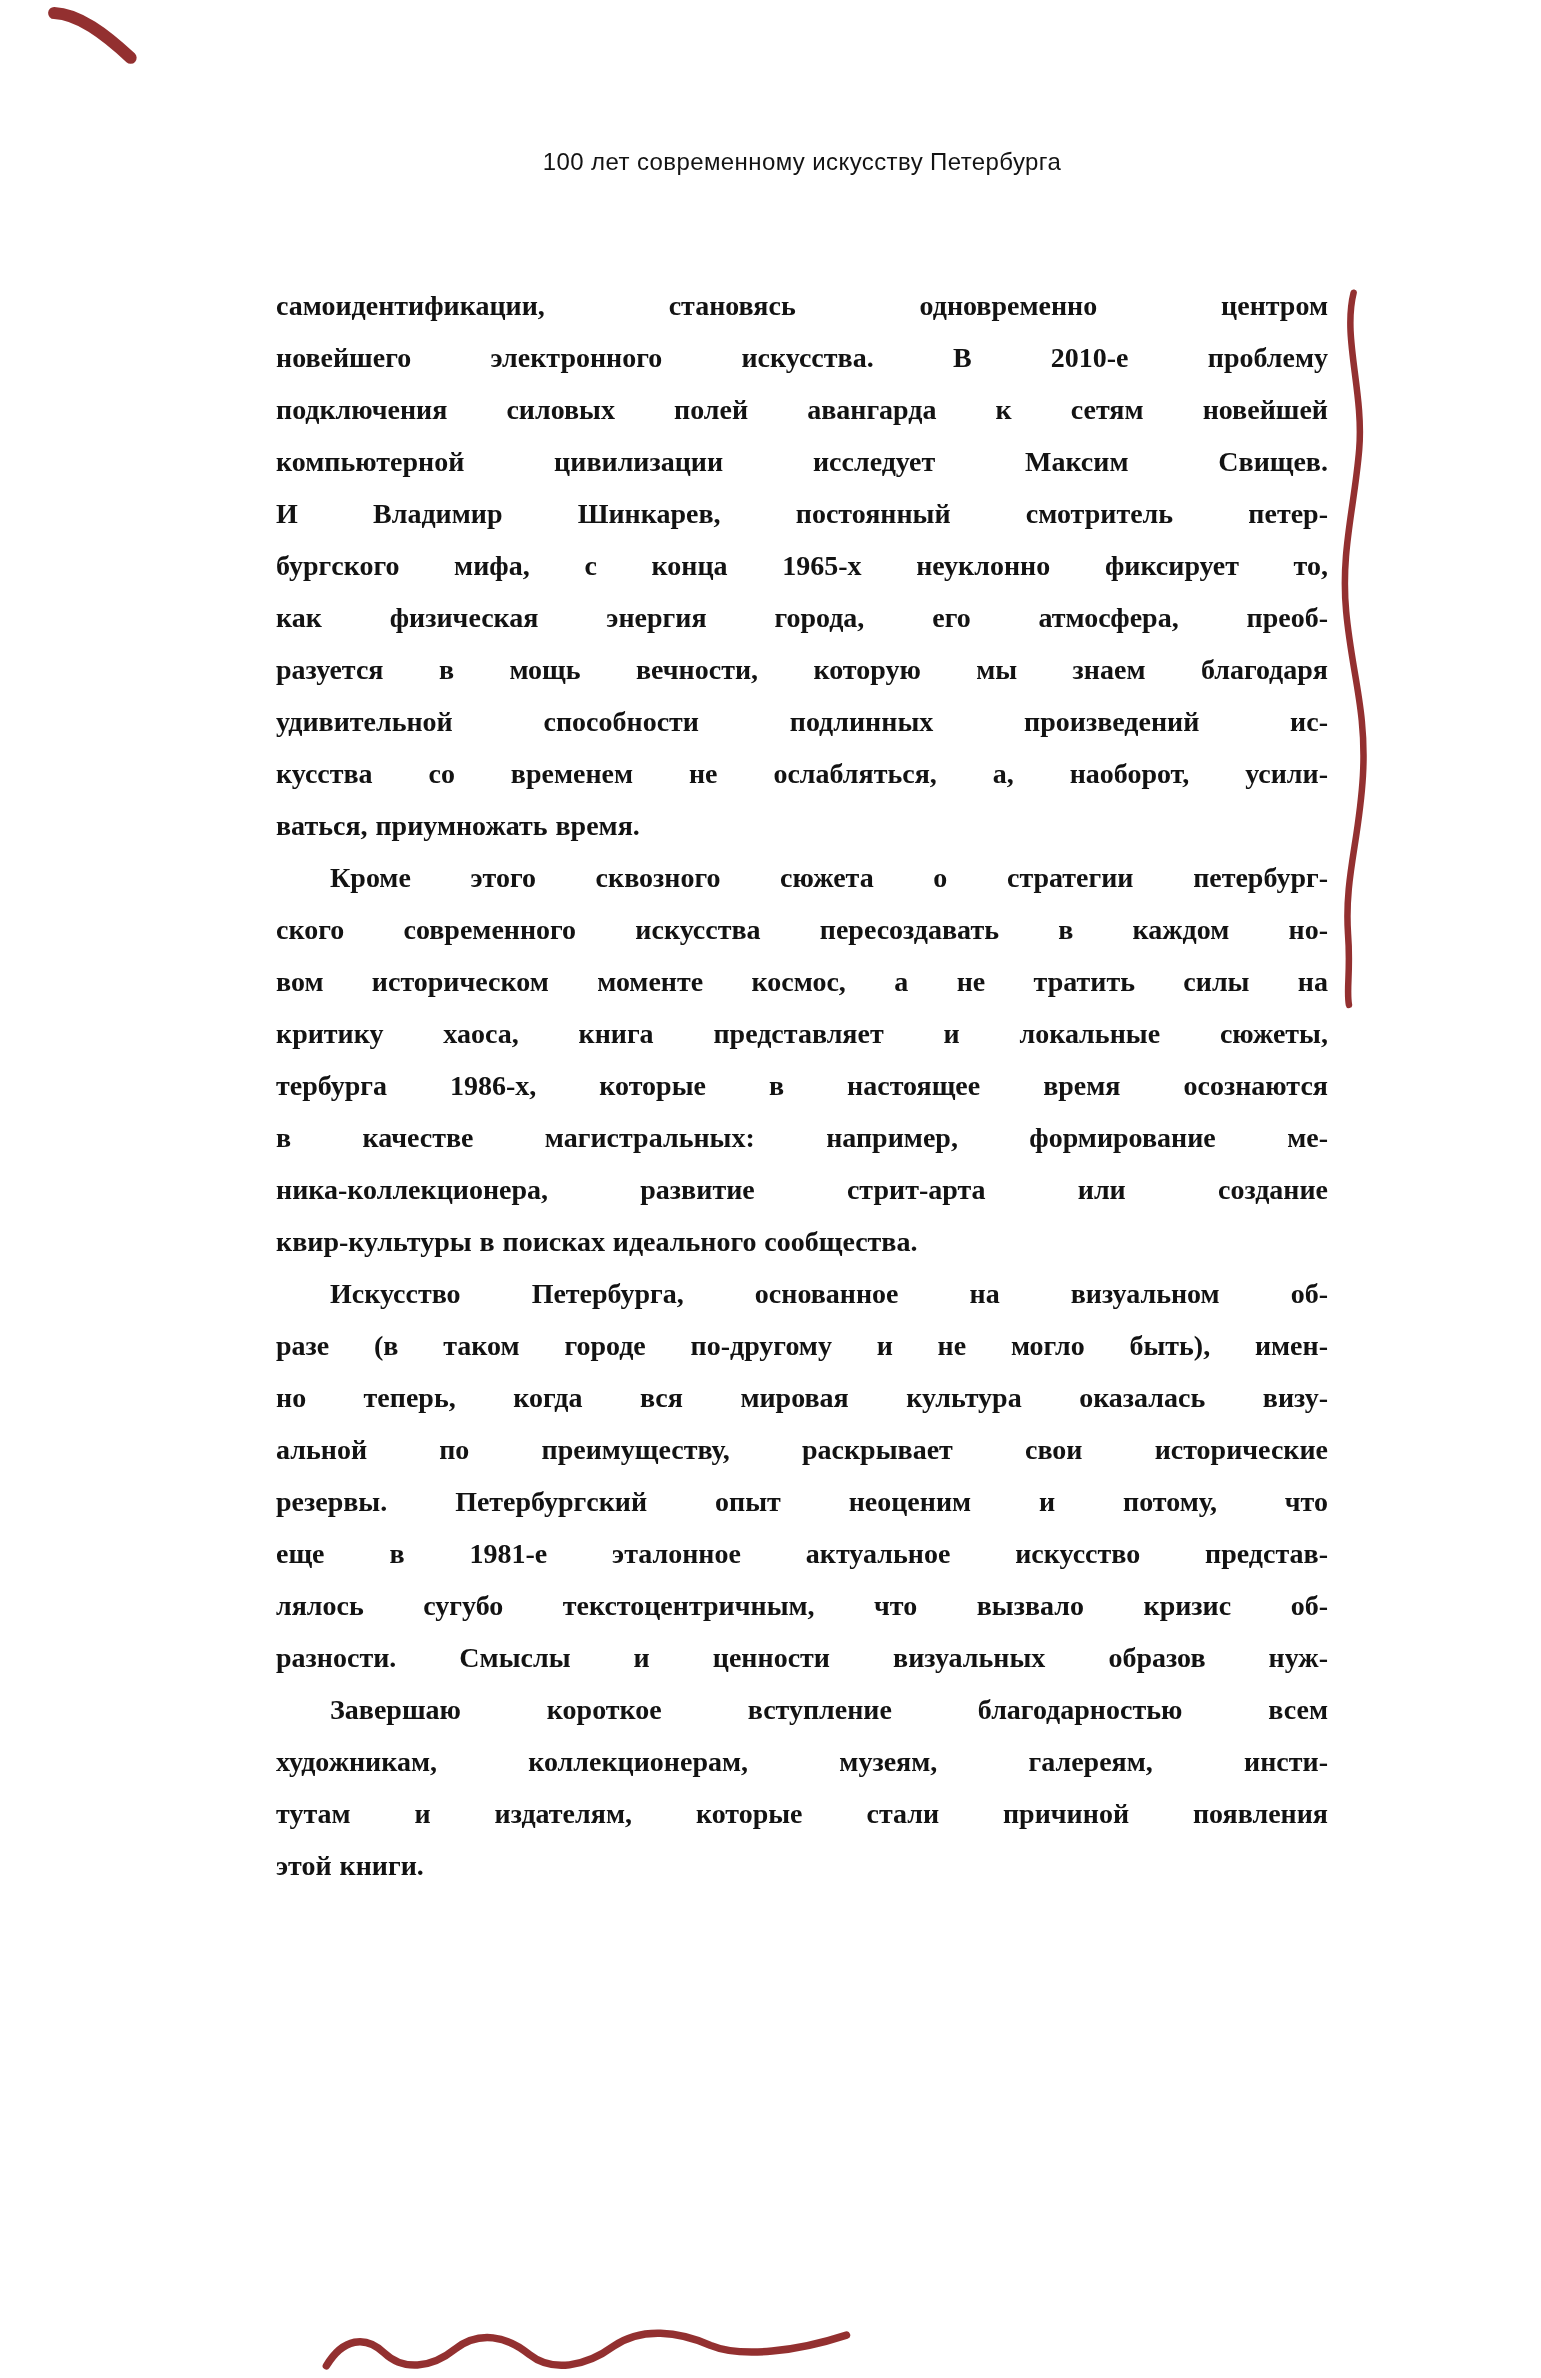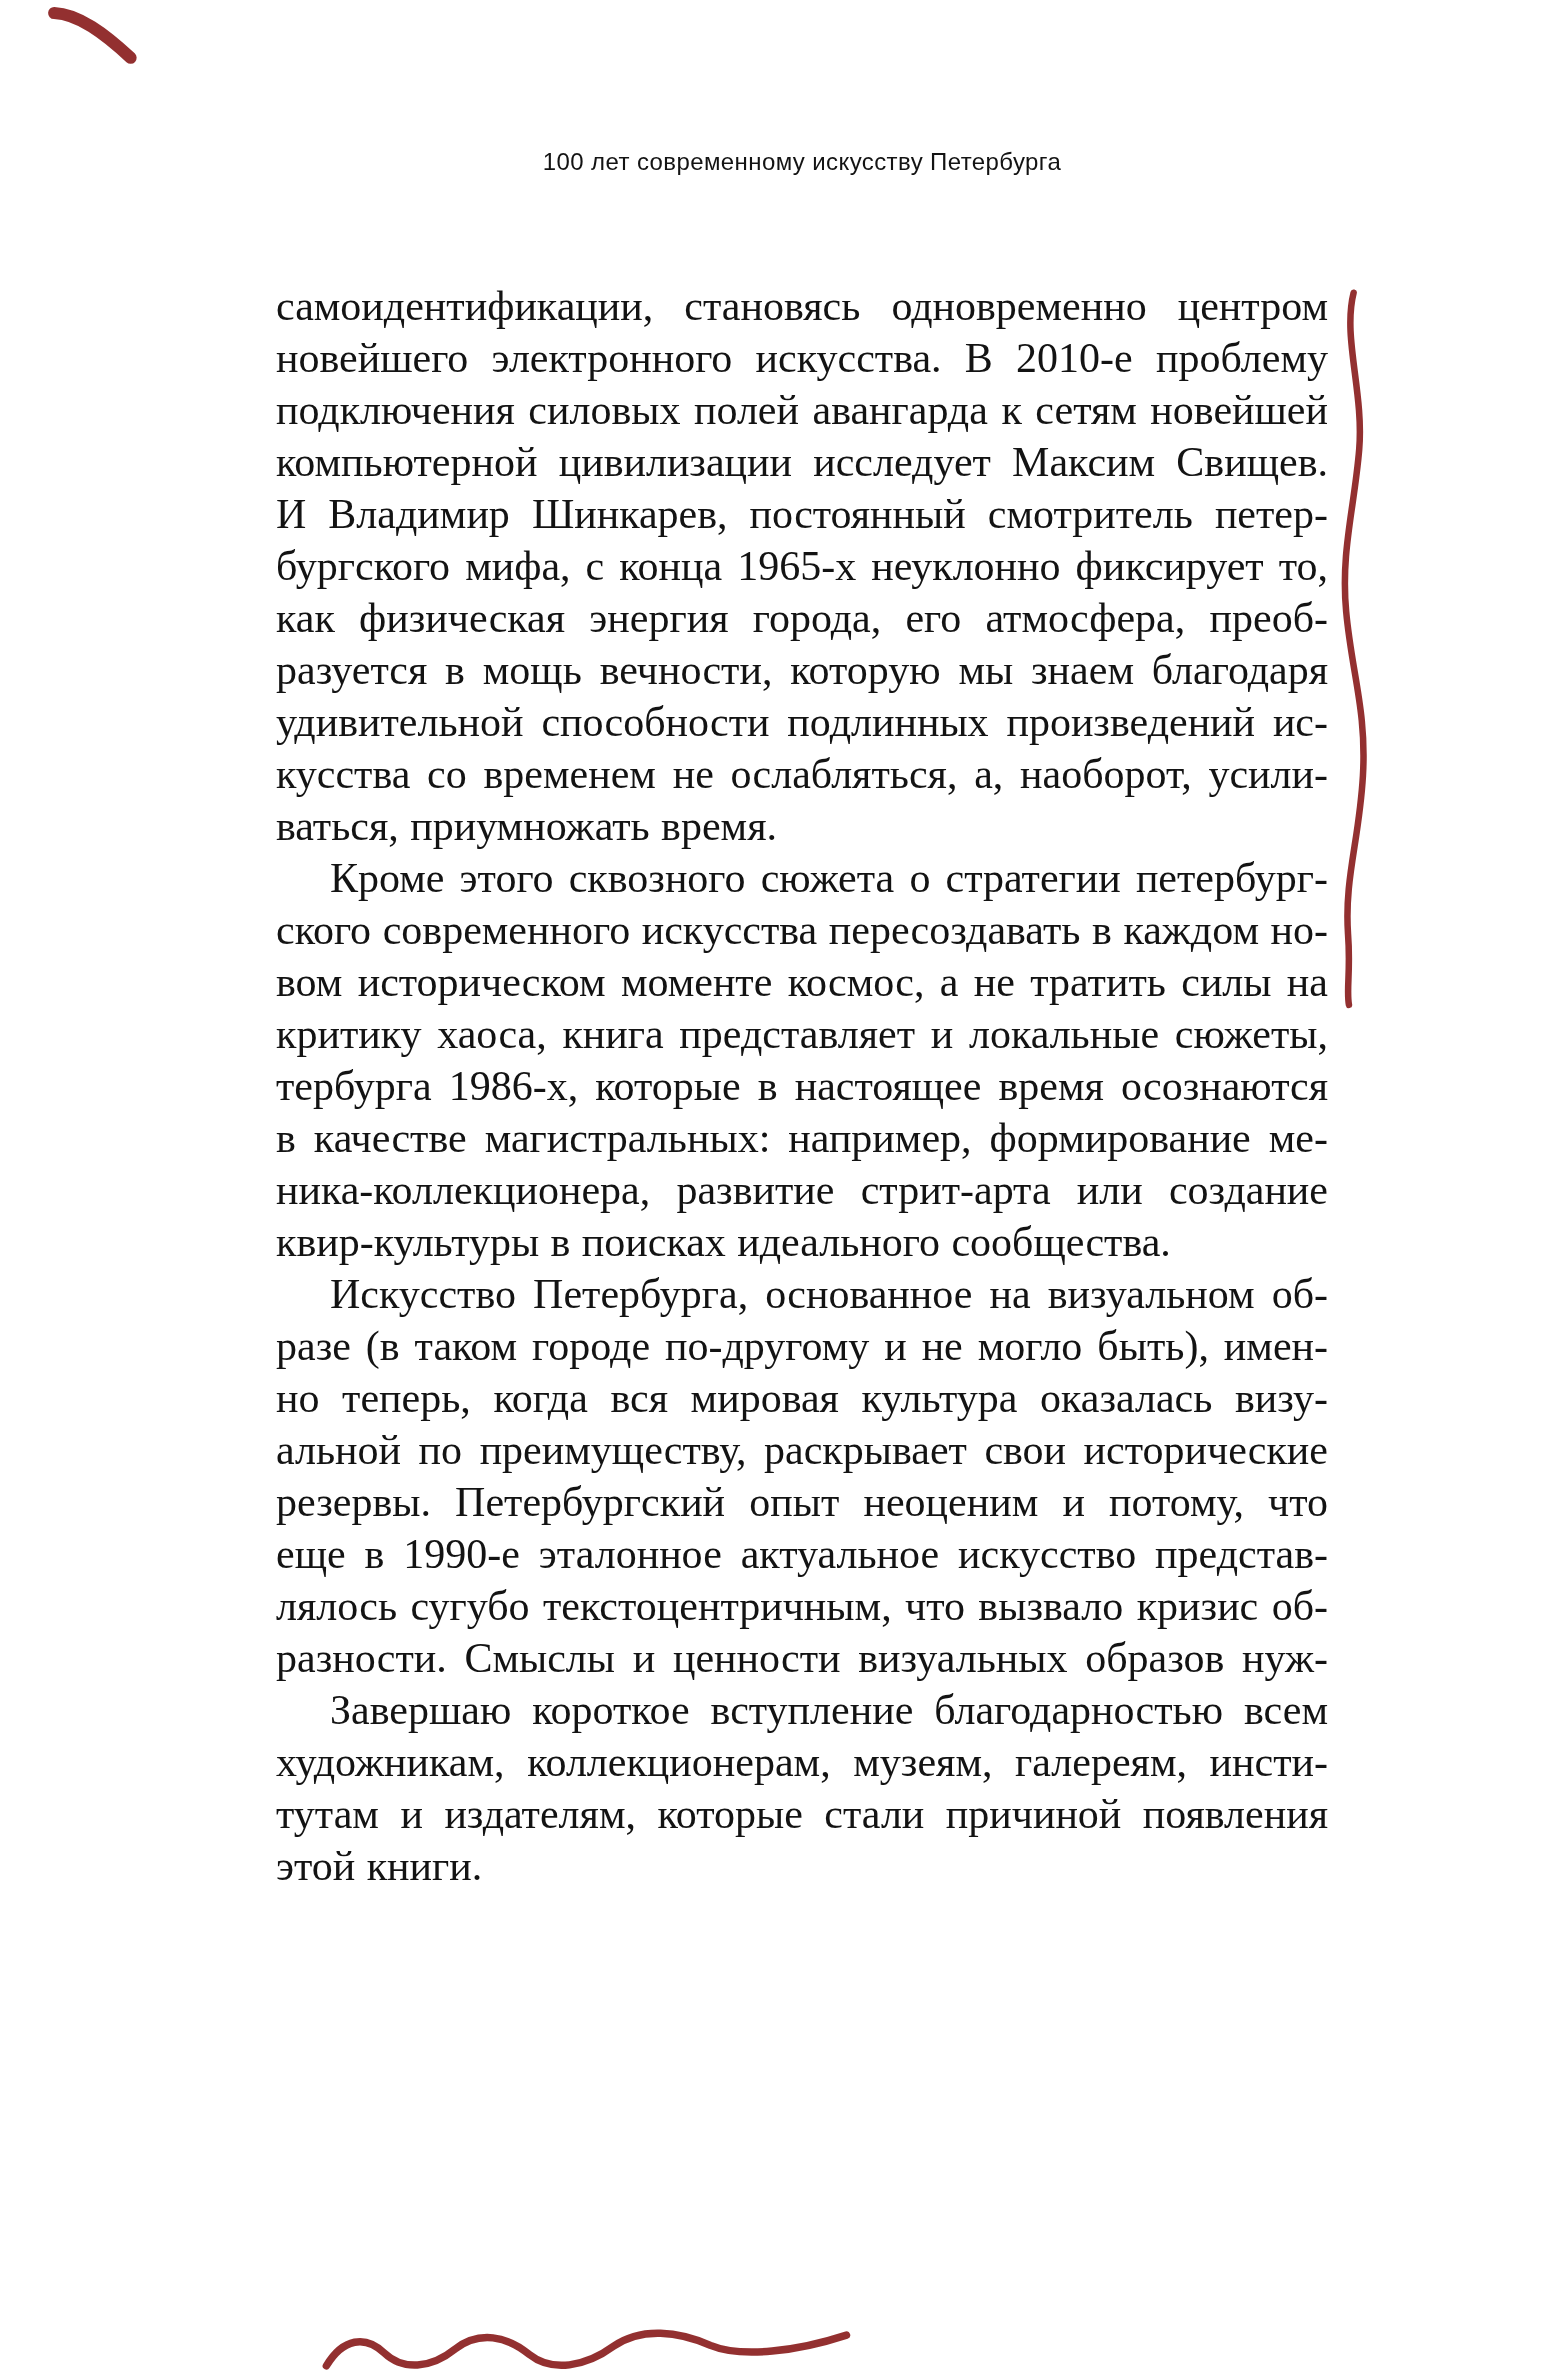--- a/index.html
+++ b/index.html
@@ -25,22 +25,23 @@
     line-height: 30px;
     letter-spacing: 0.4px;
     font-weight: 400;
     text-align: center;
   }
   .body-text {
     position: absolute;
     left: 276px;
     top: 280px;
     width: 1052px;
-    font-size: 42px;
+    font-size: 28px;
     line-height: 52px;
+    font-weight: bold;
   }
   .para {
     margin: 0;
     padding: 0;
   }
   .line {
     text-align: justify;
     text-align-last: justify;
     word-spacing: 0.9px;
   }
@@ -96,21 +97,21 @@
         <div class="line">в качестве магистральных: например, формирование ме-</div>
         <div class="line">ника-коллекционера, развитие стрит-арта или создание</div>
         <div class="line last-line">квир-культуры в поисках идеального сообщества.</div>
       </div>
       <div class="para indented">
         <div class="line first-line">Искусство Петербурга, основанное на визуальном об-</div>
         <div class="line">разе (в таком городе по-другому и не могло быть), имен-</div>
         <div class="line">но теперь, когда вся мировая культура оказалась визу-</div>
         <div class="line">альной по преимуществу, раскрывает свои исторические</div>
         <div class="line">резервы. Петербургский опыт неоценим и потому, что</div>
-        <div class="line">еще в 1990-е эталонное актуальное искусство представ-</div>
+        <div class="line">еще в 1981-е эталонное актуальное искусство представ-</div>
         <div class="line">лялось сугубо текстоцентричным, что вызвало кризис об-</div>
         <div class="line">разности. Смыслы и ценности визуальных образов нуж-</div>
       </div>
       <div class="para indented">
         <div class="line first-line">Завершаю короткое вступление благодарностью всем</div>
         <div class="line">художникам, коллекционерам, музеям, галереям, инсти-</div>
         <div class="line">тутам и издателям, которые стали причиной появления</div>
         <div class="line last-line">этой книги.</div>
       </div>
     </div>

